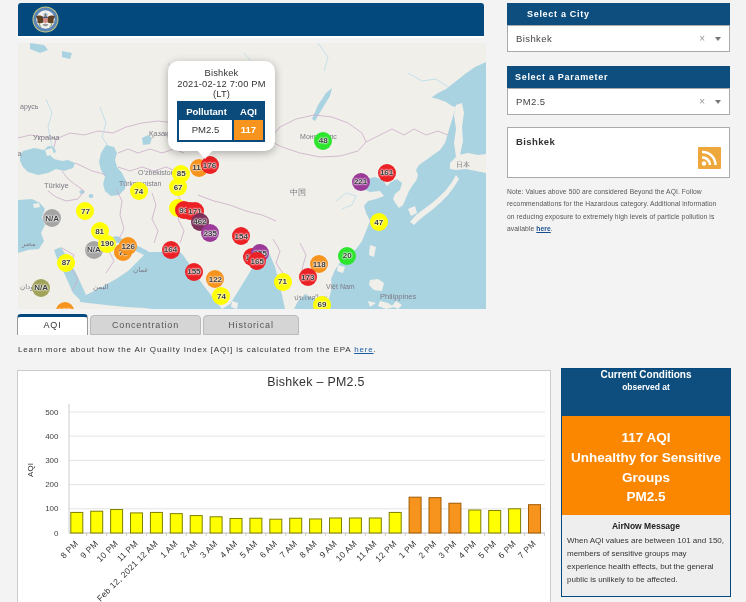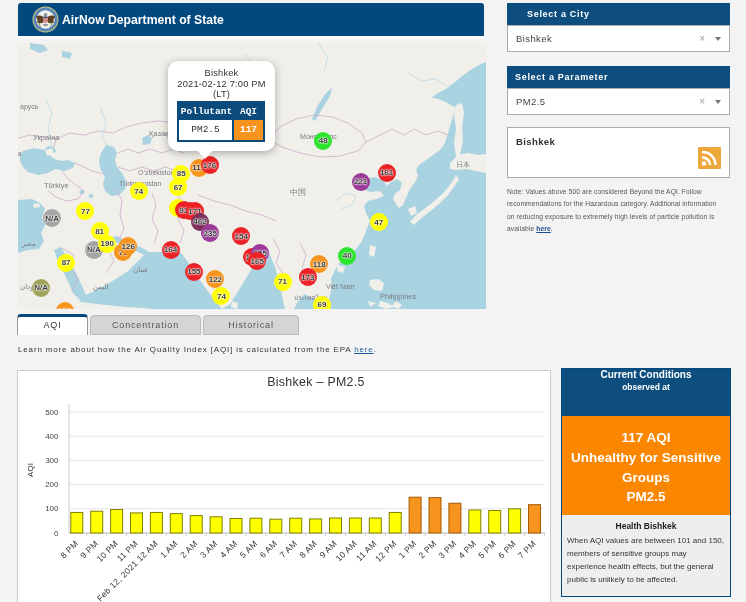--- a/index.html
+++ b/index.html
@@ -15,21 +15,20 @@
 <circle cx="13.5" cy="13.5" r="9.2" fill="#f4f2ec"></circle>
 <circle cx="13.5" cy="8.7" r="2.3" fill="#aecbe4"></circle>
 <path d="M3.8,10.2 C6.5,8.8 10,9.6 11.6,11.2 L11.6,16.2 C9.5,17.8 6.8,17.6 5.2,16.4 C6.2,14.6 5,11.8 3.8,10.2 Z" fill="#5e4024"></path>
 <path d="M23.2,10.2 C20.5,8.8 17,9.6 15.4,11.2 L15.4,16.2 C17.5,17.8 20.2,17.6 21.8,16.4 C20.8,14.6 22,11.8 23.2,10.2 Z" fill="#5e4024"></path>
 <path d="M11.5,10.5 L15.5,10.5 15.5,12 11.5,12 Z" fill="#32517e"></path>
 <path d="M11.5,12 L15.5,12 15.5,16 13.5,17.5 11.5,16 Z" fill="#d98c85"></path>
 <path d="M12.8,8.2 C13,7.4 14,7.4 14.2,8.2 L14.2,10.5 12.8,10.5 Z" fill="#8a6a42"></path>
 <path d="M10.5,18 L16.5,18 15,20.3 12,20.3 Z" fill="#9a9a9a"></path>
 <path d="M8,16.5 C6.8,18.4 7.6,20 9.4,20.8 M19,16.5 C20.2,18.4 19.4,20 17.6,20.8" stroke="#6f8f4a" stroke-width="0.9" fill="none"></path>
 </svg>
-<div class="abs" style="left:44px;top:9.5px;color:#fff;font-size:12.2px;font-weight:bold;">AirNow Department of State</div>
 </div>
 
 <div class="abs" style="left:18px;top:43px;width:468px;height:266px;overflow:hidden;">
 <svg width="468" height="266" viewBox="0 0 468 266" style="position:absolute;left:0;top:0">
 <rect width="468" height="266" fill="#aad3e2"></rect>
 
 <path fill="#f1efe9" d="M0,0 L468,0 468,19 457,24 447,31 437,39 428,46 420,50 413.5,54.5 420,56 428,59 434,63 438,64 436,70 433,80 430,90 427,100 422,107 415,112 408,117 401,122 398,127 400,132 398,138 394,143 391,148 388,155 385,162 381,165 378,161 375,156 377,151 382,147 384,140 379,136 373,139 369,143 365,137 357,134 348,136 342,140 345,146 352,149 362,148 366,153 358,156 350,158 346,163 348,170 352,178 350,183 344,198 338,206 331,213 323,218 317,227 313,236 314,244 311,256 309,266 307,266 304,263 296,256 287,251 280,258 276,266 267,266 264,252 261,238 257,224 252,212 250,208 243,212 236,222 227,237 219,250 212,261 204,266 196,256 186,243 178,232 172,222 165,212 160,207 152,208 140,209 128,209 126,212 120,218 110,228 98,236 82,245 64,254 58,266 0,266 Z"></path>
 
 <path fill="#f1efe9" d="M6,266 L10,259 22,254 34,253 46,255 55,258 70,260 88,262 108,264 126,265 134,266 Z"></path>
 
@@ -152,26 +151,26 @@
 <div class="mk" style="left:230.2px;top:209.2px;background:#eb2126">165</div>
 <div class="mk" style="left:292.2px;top:212.4px;background:#f7941e">118</div>
 <div class="mk" style="left:280.8px;top:225.4px;background:#eb2126">173</div>
 <div class="mk" style="left:255.5px;top:229.5px;background:#ffff00">71</div>
 <div class="mk" style="left:295.0px;top:252.9px;background:#ffff00">69</div>
 <div class="mk" style="left:37.5px;top:259.0px;background:#f7941e">155</div>
 <div class="mk" style="left:296.3px;top:88.6px;background:#2ee52e">48</div>
 <div class="mk" style="left:359.6px;top:120.7px;background:#eb2126">161</div>
 <div class="mk" style="left:333.6px;top:129.5px;background:#9c3a99">221</div>
 <div class="mk" style="left:351.7px;top:170.0px;background:#ffff00">47</div>
-<div class="mk" style="left:320.3px;top:203.9px;background:#2ee52e">40</div>
+<div class="mk" style="left:320.3px;top:203.9px;background:#2ee52e">20</div>
 
 <div class="abs" style="left:150px;top:18px;width:107px;height:90px;background:#fff;border-radius:10px;box-shadow:0 2px 8px rgba(0,0,0,0.3);"></div>
 <div class="abs" style="left:178px;top:106px;width:0;height:0;border-left:9px solid transparent;border-right:9px solid transparent;border-top:10px solid #fff;"></div>
 <div class="abs" style="left:150px;top:25px;width:107px;text-align:center;font-size:9.3px;letter-spacing:0.2px;color:#333;line-height:10.5px;">Bishkek<br>2021-02-12 7:00 PM<br>(LT)</div>
-<div class="abs" style="left:159px;top:58px;width:88px;border:2px solid #0b4b7c;font-family:Liberation Mono, monospace;">
+<div class="abs" style="left:159px;top:58px;width:88px;border:2px solid #0b4b7c;">
   <div style="display:flex;background:#0b4b7c;color:#fff;font-weight:bold;font-size:9.5px;height:17px;">
     <div style="width:55px;text-align:center;line-height:17px;">Pollutant</div>
         <div style="flex:1;text-align:center;line-height:17px;">AQI</div>
   </div>
   <div style="display:flex;height:20px;background:#fff;font-size:9.5px;">
     <div style="width:55px;text-align:center;line-height:20px;color:#333;border-right:2px solid #0b4b7c;">PM2.5</div>
     <div style="flex:1;text-align:center;line-height:20px;background:#f7941e;color:#fff;font-weight:bold;">117</div>
   </div>
 </div>
 </div>
@@ -296,15 +295,15 @@
 </div>
 <div class="abs" style="left:507px;top:186px;width:239px;font-size:6.7px;letter-spacing:0.1px;color:#555;line-height:12.3px;white-space:nowrap;">Note: Values above 500 are considered Beyond the AQI. Follow<br>recommendations for the Hazardous category. Additional information<br>on reducing exposure to extremely high levels of particle pollution is<br>available <a style="color:#1a4d8e;font-weight:bold;text-decoration:underline;">here</a>.</div>
 
 <div class="abs" style="left:561px;top:368px;width:170px;height:229px;border:1.5px solid #04497e;background:#eee;">
 <div style="background:#0d4e7e;color:#fff;text-align:center;height:47px;">
 <div style="font-size:10px;font-weight:bold;">Current Conditions</div>
 <div style="font-size:8.5px;font-weight:bold;margin-top:2px;">observed at</div>
 </div>
 <div style="background:#fb8600;color:#fff;text-align:center;height:99px;font-size:13.5px;font-weight:bold;line-height:19.8px;padding-top:12px;">117 AQI<br>Unhealthy for Sensitive<br>Groups<br>PM2.5</div>
 <div style="padding:6px 5px 0 5px;">
-<div style="text-align:center;font-size:8.5px;font-weight:bold;color:#222;">Health Bishkek</div>
+<div style="text-align:center;font-size:8.5px;font-weight:bold;color:#222;">AirNow Message</div>
 <div style="font-size:8px;color:#333;line-height:12.9px;margin-top:4px;">When AQI values are between 101 and 150, members of sensitive groups may experience health effects, but the general public is unlikely to be affected.</div>
 </div>
 </div>
 </body></html>

